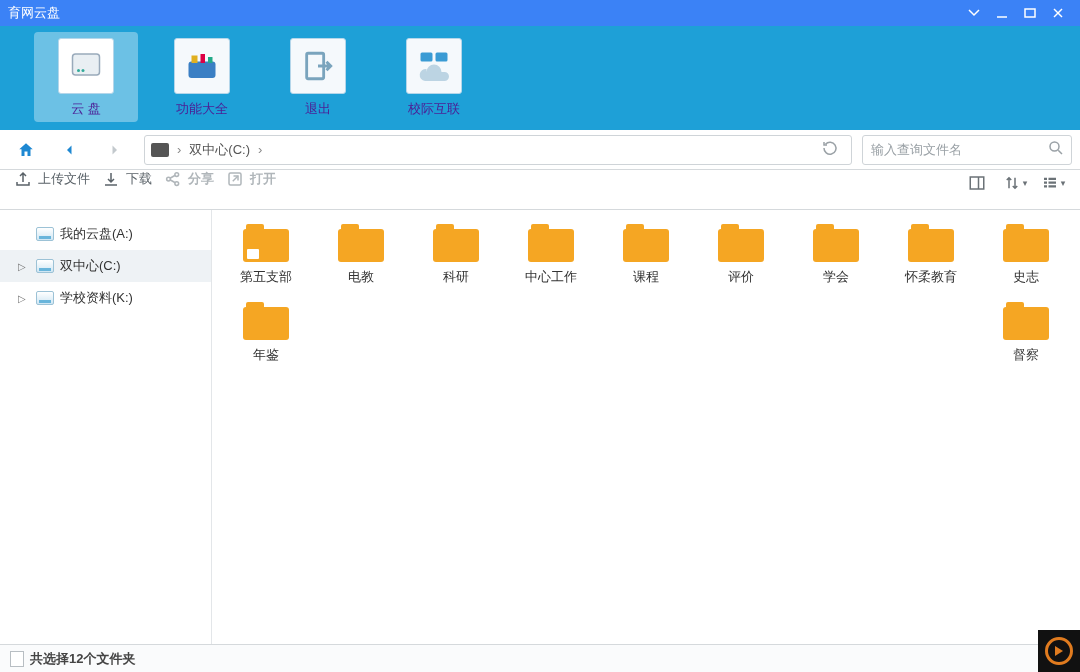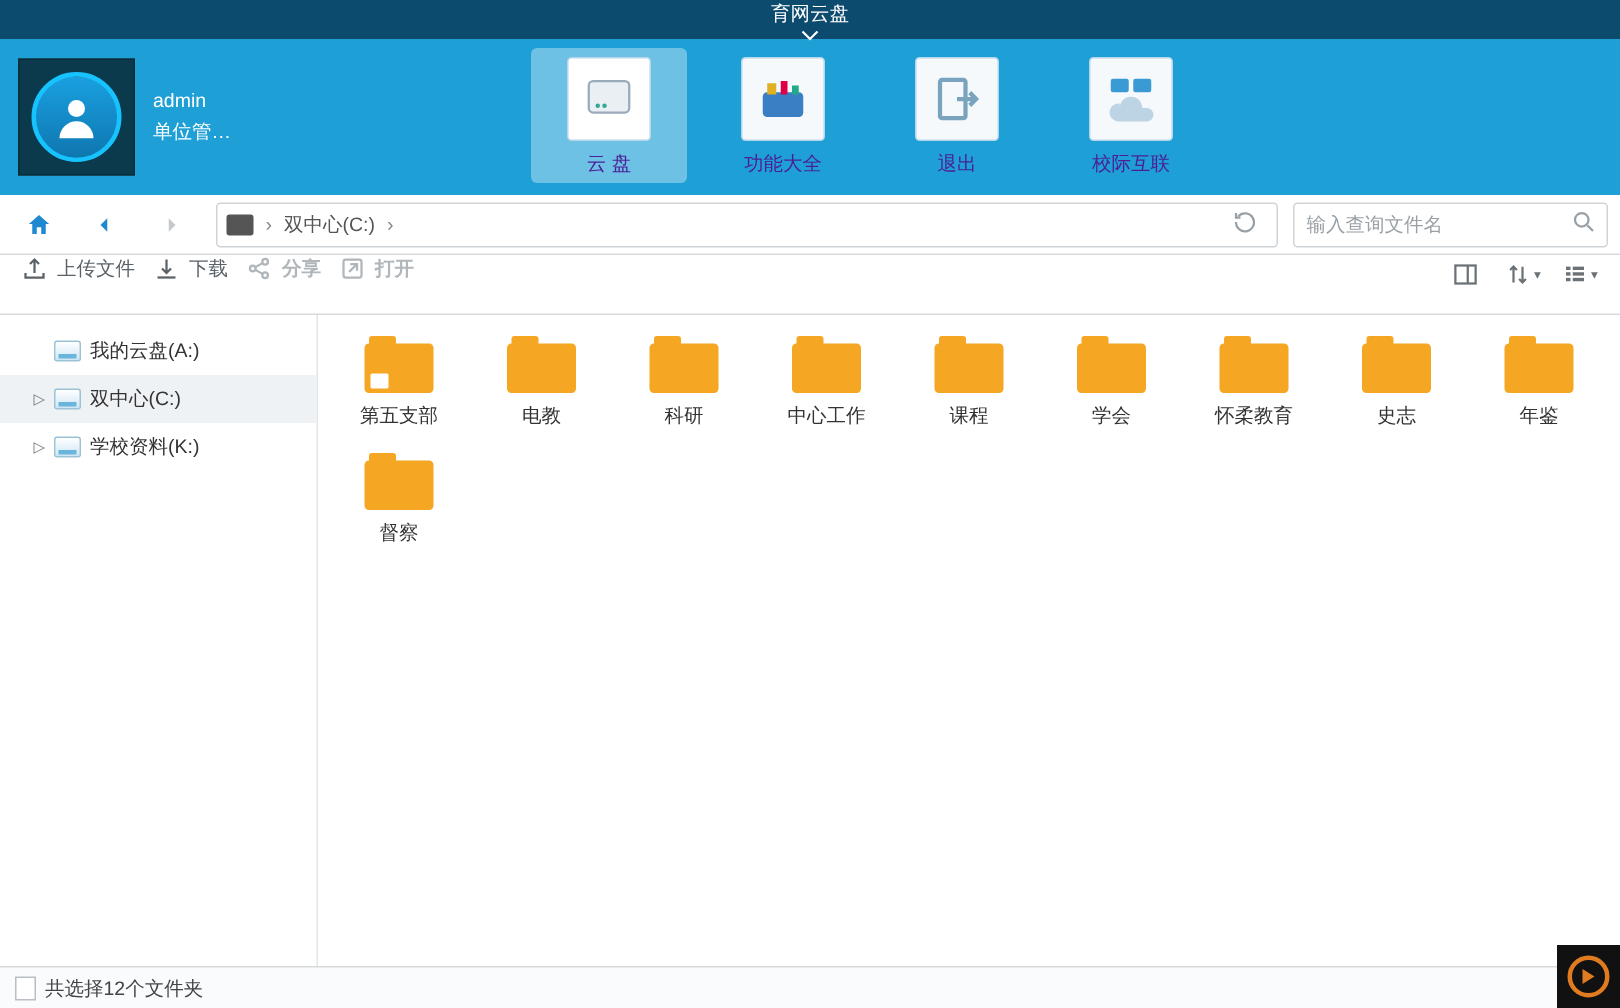--- a/index.html
+++ b/index.html
@@ -1,19 +1,19 @@
 <!DOCTYPE html>
 <html><head>
 <meta charset="utf-8">
 <style>
 * { margin: 0; padding: 0; box-sizing: border-box; font-family: "Microsoft YaHei", Arial, sans-serif; }
 body { width: 1080px; height: 672px; overflow: hidden; background: #fff; position: relative; }
 
 
-.title-bar { height: 26px; background: #0c4a6e; display: flex; align-items: center; padding: 0 8px; color: #fff; font-size: 13px; flex-direction: column; }
+.title-bar { height: 26px; background: #3b82f6; display: flex; align-items: center; padding: 0 8px; color: #fff; font-size: 13px; }
 .title-bar .spacer { flex: 1; }
 .title-bar .win-btn { width: 28px; height: 26px; display: flex; align-items: center; justify-content: center; cursor: pointer; color: #fff; }
 .title-bar .win-btn svg { width: 12px; height: 12px; stroke: #fff; fill: none; stroke-width: 1.5; }
 
 
 .header { height: 104px; background: #1ea0d7; display: flex; align-items: center; padding: 0 12px; }
 .user-box { display: flex; align-items: center; gap: 12px; width: 320px; }
 .avatar-frame { width: 78px; height: 78px; background: #0b3a4d; border: 1px solid #0b2c38; display: flex; align-items: center; justify-content: center; }
 .avatar-inner { width: 60px; height: 60px; border-radius: 50%; background: linear-gradient(#1aa0e0,#0e77b0); border: 3px solid #17c3ff; display:flex; align-items:center; justify-content:center; }
 .avatar-inner svg { width: 34px; height: 34px; fill:#fff; }
@@ -39,37 +39,37 @@
 
 .toolbar { height: 40px; border-bottom: 1px solid #d5d9dc; display:flex; align-items:flex-start; padding: 0 14px; gap:12px; font-size:13px; color:#5a6268; }
 .tool-item { display:flex; align-items:center; gap:6px; cursor:pointer; }
 .tool-item.disabled { color:#b0b6ba; cursor:default;font-weight:bold; }
 .toolbar .spacer { flex:1; }
 .view-btn { width:26px; height:26px; display:flex; align-items:center; justify-content:center; color:#6b7277; cursor:pointer; }
 
 
 .body { display:flex; height: calc(672px - 26px - 104px - 40px - 40px - 28px); }
 .sidebar { width: 212px; border-right:1px solid #e3e6e9; padding-top:8px; font-size:13px; color:#333; }
-.tree-item { display:flex; align-items:center; gap:6px; height:32px; padding: 0 10px 0 18px; cursor:pointer;text-align:right; }
+.tree-item { display:flex; align-items:center; gap:6px; height:32px; padding: 0 10px 0 18px; cursor:pointer; }
 .tree-item.selected { background:#eef2f5; }
 .tree-item .expander { width:12px; color:#777; font-size:10px; }
 .drive-icon { width:18px; height:14px; background:linear-gradient(#fff,#cfe6f3); border:1px solid #9cc2d6; border-radius:2px; position:relative; }
 .drive-icon::after { content:""; position:absolute; bottom:1px; left:2px; right:2px; height:3px; background:#69b5db; }
 
 .content { flex:1; padding: 14px 18px; overflow:auto; }
 .grid { display:flex; flex-wrap:wrap; gap: 4px 20px; justify-content: space-between; }
 .folder-item { width: 72px; text-align:center; font-size:13px; color:#333; cursor:pointer; margin-bottom:12px; }
 .folder-icon { width:46px; height:38px; margin: 0 auto 6px; position:relative; }
 .folder-icon::before { content:""; position:absolute; top:0; left:3px; width:18px; height:8px; background:#f5a623; border-radius:2px 2px 0 0; }
 .folder-icon::after { content:""; position:absolute; top:5px; left:0; right:0; bottom:0; background:#f5a623; border-radius:3px; }
 .folder-icon.has-badge .badge { position:absolute; bottom:3px; left:4px; width:12px; height:10px; background:#fff; border-radius:1px; z-index:2; }
 .folder-label { white-space:nowrap; overflow:hidden; text-overflow:ellipsis; }
 
 
-.status-bar { position:absolute; left:0; right:0; bottom:0; height:28px; border-top:1px solid #d5d9dc; background:#fafbfc; display:flex; align-items:center; padding:0 10px; font-size:13px; color:#444; }
+.status-bar { position:absolute; left:0; right:0; bottom:0; height:28px; border-top:1px solid #d5d9dc; background:#fafbfc; display:flex; align-items:center; padding:0 10px; font-size:13px; color:#444;font-weight:bold; }
 .status-bar .spacer { flex:1; }
 .status-right { display:flex; align-items:center; gap:4px; color:#6b7277; font-size:12px; }
 
 
 .corner-logo { position:absolute; right:0; bottom:0; width:42px; height:42px; background:#111; display:flex; align-items:center; justify-content:center; }
 .corner-logo .ring { width:28px; height:28px; border:3px solid #e07b1f; border-radius:50%; position:relative; }
 .corner-logo .ring::after { content:""; position:absolute; left:50%; top:50%; transform:translate(-50%,-50%); border-left:8px solid #e07b1f; border-top:5px solid transparent; border-bottom:5px solid transparent; }
 
 svg.ico { width:18px; height:18px; }
 </style>
@@ -96,34 +96,20 @@
     </div>
   <div class="win-btn">
       <svg viewBox="0 0 12 12">
         <line x1="2" y1="2" x2="10" y2="10"></line>
         <line x1="10" y1="2" x2="2" y2="10"></line>
       </svg>
     </div>
 </div>
 
 <div class="header">
-  <div class="user-box">
-    <div class="avatar-frame">
-      <div class="avatar-inner">
-        <svg viewBox="0 0 24 24">
-            <circle cx="12" cy="8" r="4"></circle>
-            <path d="M4 22c0-4.4 3.6-8 8-8s8 3.6 8 8z"></path>
-          </svg>
-      </div>
-    </div>
-    <div class="user-text">
-      <div>admin</div>
-      <div>单位管…</div>
-    </div>
-  </div>
 
   <div class="main-tabs">
     <div class="main-tab active">
       <div class="tab-icon">
         <svg class="ico" viewBox="0 0 24 24" style="width:36px;height:36px">
             <rect x="3" y="4" width="18" height="14" fill="#e9eff3" stroke="#9ab" rx="2"></rect>
             <circle cx="7" cy="15" r="1" fill="#3a9"></circle>
             <circle cx="10" cy="15" r="1" fill="#3a9"></circle>
           </svg>
       </div>
@@ -299,20 +285,24 @@
         <div class="folder-item">
           <div class="folder-icon"></div>
           <div class="folder-label">中心工作</div>
         </div>
         <div class="folder-item">
           <div class="folder-icon"></div>
           <div class="folder-label">课程</div>
         </div>
         <div class="folder-item">
           <div class="folder-icon"></div>
+          <div class="folder-label">评价</div>
+        </div>
+        <div class="folder-item">
+          <div class="folder-icon"></div>
           <div class="folder-label">学会</div>
         </div>
         <div class="folder-item">
           <div class="folder-icon"></div>
           <div class="folder-label">怀柔教育</div>
         </div>
         <div class="folder-item">
           <div class="folder-icon"></div>
           <div class="folder-label">史志</div>
         </div>

